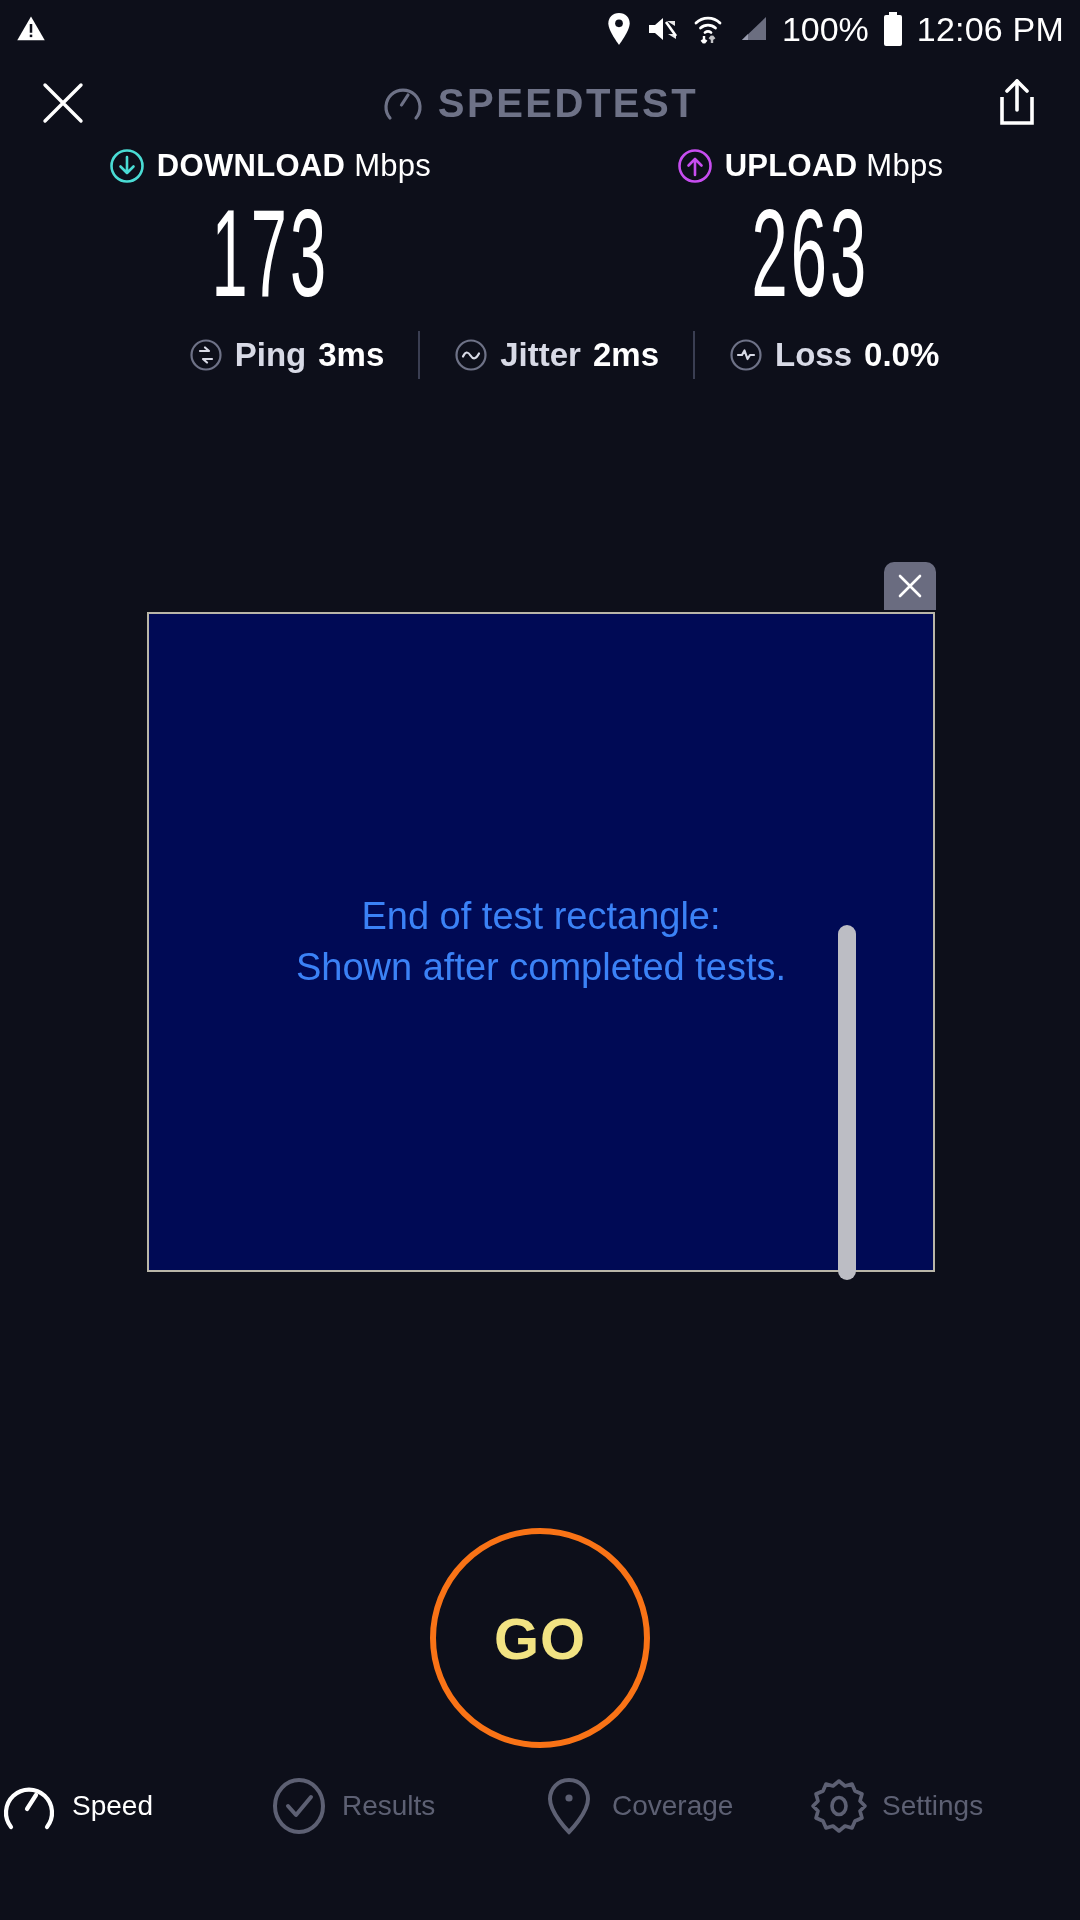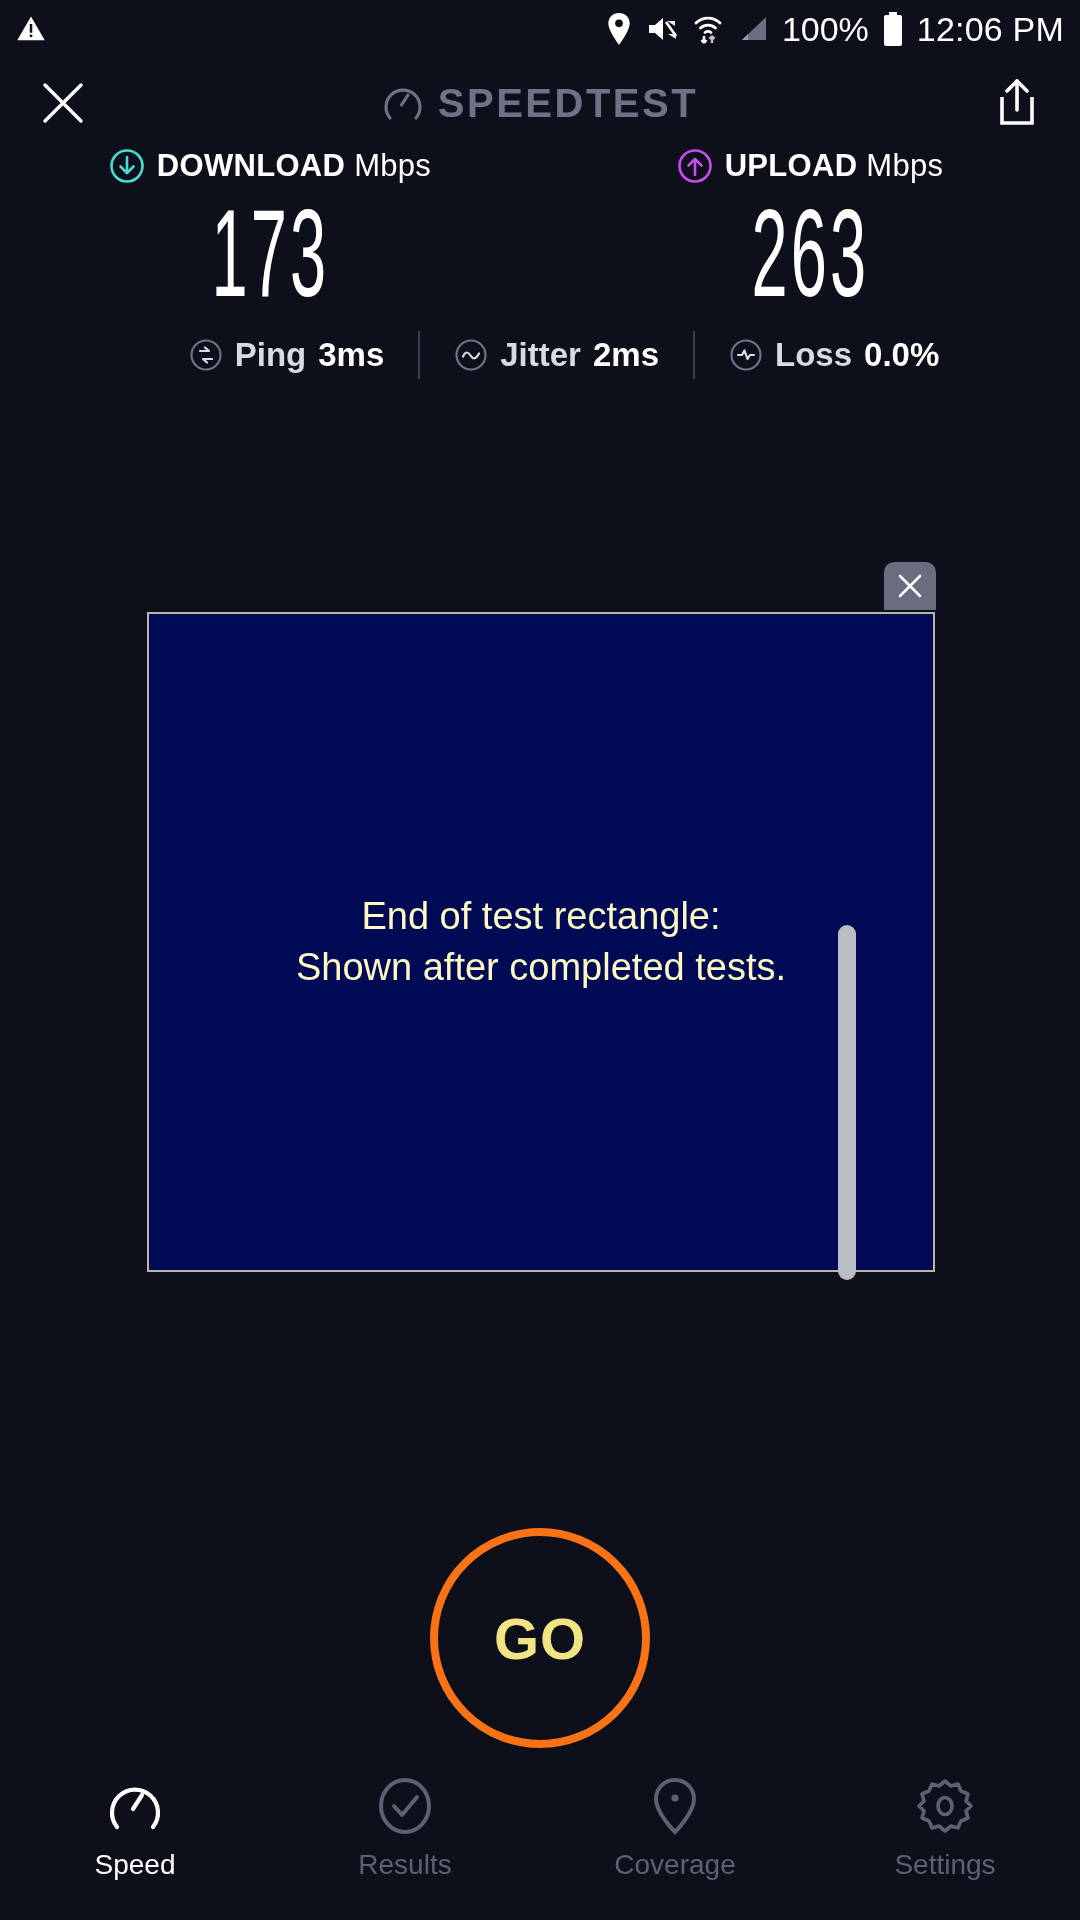--- a/index.html
+++ b/index.html
@@ -69,43 +69,43 @@
     background:#6a6c80; border-radius:10px 10px 0 0;
     display:flex; align-items:center; justify-content:center; cursor:pointer;
   }
   .ad-box {
     position:absolute; left:147px; top:612px; width:788px; height:660px;
     background:#000a55; border:2px solid #b9b6a8;
     display:flex; align-items:center; justify-content:center;
     cursor:pointer;
   }
   .ad-text {
-    color:#fef9c3; font-size:38px; line-height:1.33; text-align:center;
+    color:#3b82f6; font-size:38px; line-height:1.33; text-align:center;
     font-family:"Liberation Sans", sans-serif;
   }
   .scrollbar {
     position:absolute; right:4px; top:925px; width:18px; height:355px;
     background:#bcbdc4; border-radius:9px;
   }
 
   
   .go-btn {
     position:absolute; left:430px; top:1528px; width:220px; height:220px;
-    border:8px solid #f97316; border-radius:50%;
+    border:6px solid #f97316; border-radius:50%;
     display:flex; align-items:center; justify-content:center; cursor:pointer;
   }
   .go-text { color:#f2e383; font-size:58px; font-weight:bold; letter-spacing:1px; }
 
   
   .bottomnav {
     position:absolute; left:0; bottom:0; width:1080px; height:155px;
     display:flex; align-items:flex-start; padding-top:12px;
   }
   .nav-item {
-    width:25%; display:flex; flex-direction:column;
+    width:25%; display:flex; flex-direction:row;
     align-items:center; gap:14px; cursor:pointer;
   }
   .nav-label { font-size:28px; color:#5d6073; }
   .nav-item.active .nav-label { color:#ffffff; }
 </style>
 </head>
 <body>
 
 <div id="app">
 

